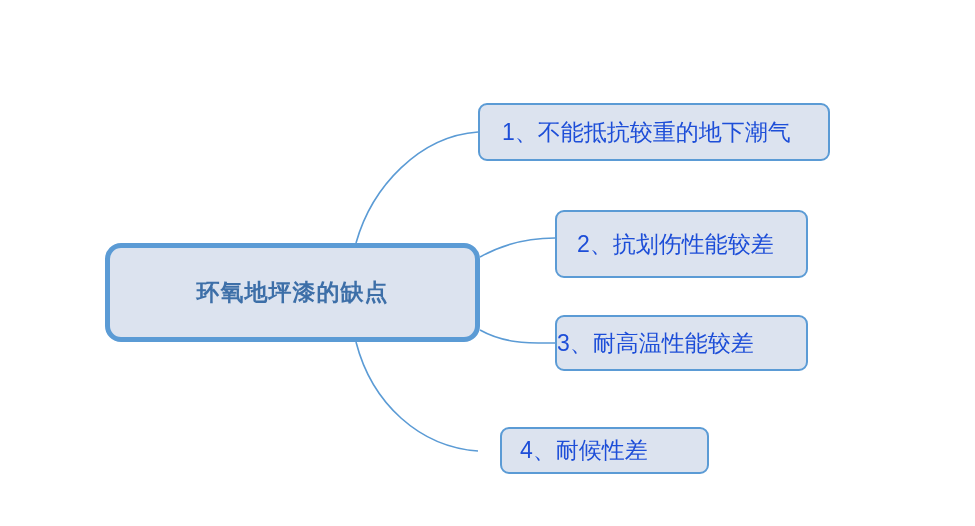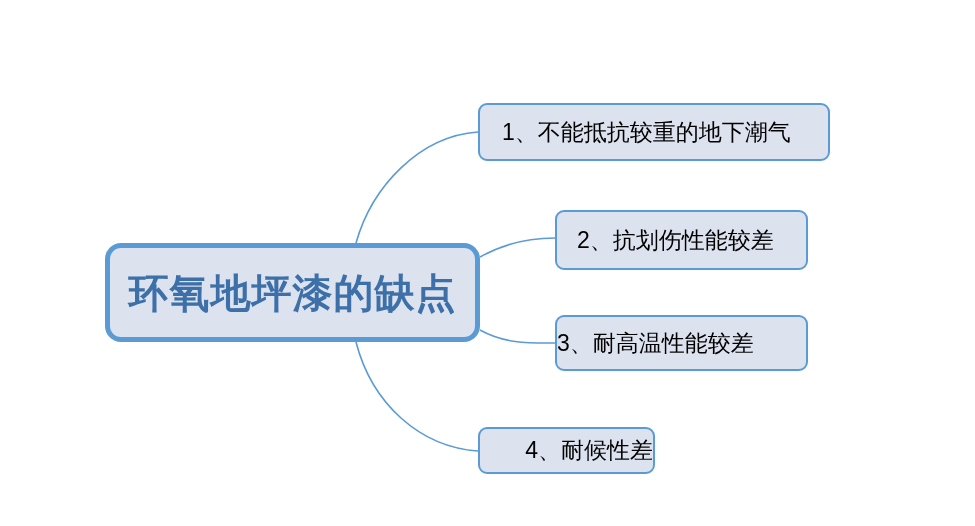--- a/index.html
+++ b/index.html
@@ -36,60 +36,59 @@
     left: 105px;
     top: 243px;
     width: 375px;
     height: 99px;
     border-width: 5px;
     border-radius: 16px;
     justify-content: center;
   }
   .node-root .node-label {
     color: #3d6fa8;
-    font-size: 40px;
+    font-size: 23px;
     font-weight: bold;
     letter-spacing: 1px;
     line-height: 1;
     white-space: nowrap;
   }
   .node-branch .node-label {
-    color: #000000;
+    color: #1d4ed8;
     font-size: 23px;
     font-weight: normal;
     line-height: 1;
     white-space: nowrap;
   }
   .node-b1 {
     left: 478px;
     top: 103px;
     width: 352px;
     height: 58px;
     padding-left: 22px;
   }
   .node-b2 {
     left: 555px;
     top: 210px;
     width: 253px;
-    height: 60px;
+    height: 68px;
     padding-left: 20px;
   }
   .node-b3 {
     left: 555px;
     top: 315px;
     width: 253px;
     height: 56px;
   }
   .node-b4 {
-    left: 478px;
+    left: 500px;
     top: 427px;
-    width: 177px;
+    width: 209px;
     height: 47px;
     padding-left: 18px;
-    justify-content: flex-end;
   }
 </style>
 </head>
 <body>
 
 <div id="canvas">
 
   <svg id="connectors" viewBox="0 0 975 526" width="975" height="526">
     <path d="M 356 243 C 372 186 420 136 478 132" fill="none" stroke="#5b9bd5" stroke-width="1.6"></path>
     <path d="M 480 257 C 505 243 530 238 555 238" fill="none" stroke="#5b9bd5" stroke-width="1.6"></path>

